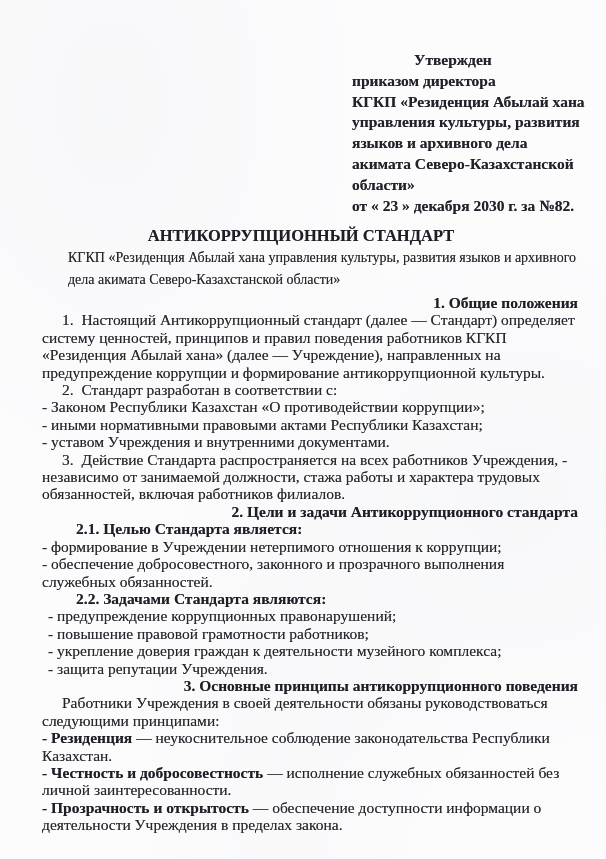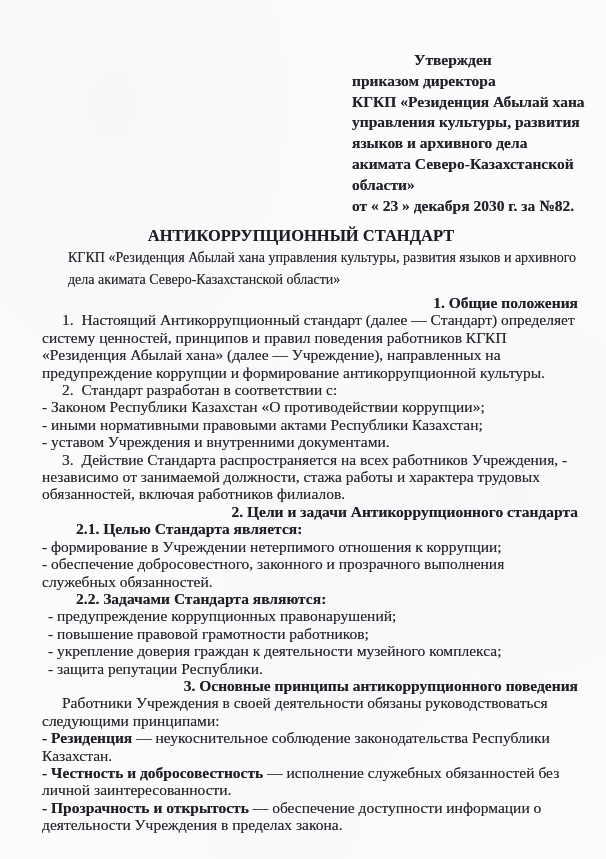--- a/index.html
+++ b/index.html
@@ -93,20 +93,20 @@
       <div class="blk item">- уставом Учреждения и внутренними документами.</div>
       <div class="blk para">3. Действие Стандарта распространяется на всех работников Учреждения, - независимо от занимаемой должности, стажа работы и характера трудовых обязанностей, включая работников филиалов.</div>
       <div class="blk heading">2. Цели и задачи Антикоррупционного стандарта</div>
       <div class="blk bold">2.1. Целью Стандарта является:</div>
       <div class="blk item">- формирование в Учреждении нетерпимого отношения к коррупции;</div>
       <div class="blk item">- обеспечение добросовестного, законного и прозрачного выполнения служебных обязанностей.</div>
       <div class="blk bold">2.2. Задачами Стандарта являются:</div>
       <div class="blk item ind">- предупреждение коррупционных правонарушений;</div>
       <div class="blk item ind">- повышение правовой грамотности работников;</div>
       <div class="blk item ind">- укрепление доверия граждан к деятельности музейного комплекса;</div>
-      <div class="blk item ind">- защита репутации Республики.</div>
+      <div class="blk item ind">- защита репутации Учреждения.</div>
       <div class="blk heading">3. Основные принципы антикоррупционного поведения</div>
       <div class="blk para">Работники Учреждения в своей деятельности обязаны руководствоваться следующими принципами:</div>
       <div class="blk lead"><span class="b">- Резиденция</span><span> — неукоснительное соблюдение законодательства Республики Казахстан.</span></div>
       <div class="blk lead"><span class="b">- Честность и добросовестность</span><span> — исполнение служебных обязанностей без личной заинтересованности.</span></div>
       <div class="blk lead"><span class="b">- Прозрачность и открытость</span><span> — обеспечение доступности информации о деятельности Учреждения в пределах закона.</span></div>
     </div>
 </div>
 
 </body></html>

